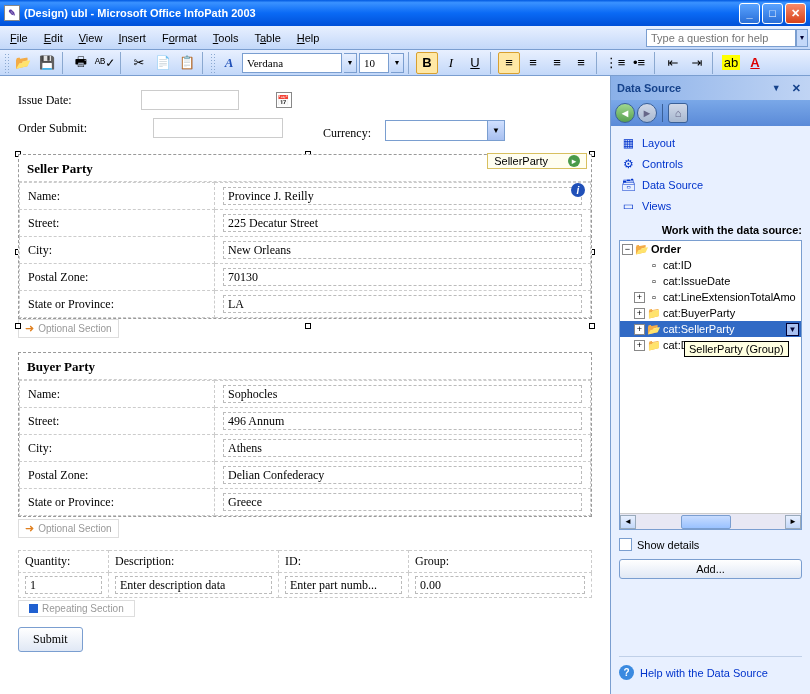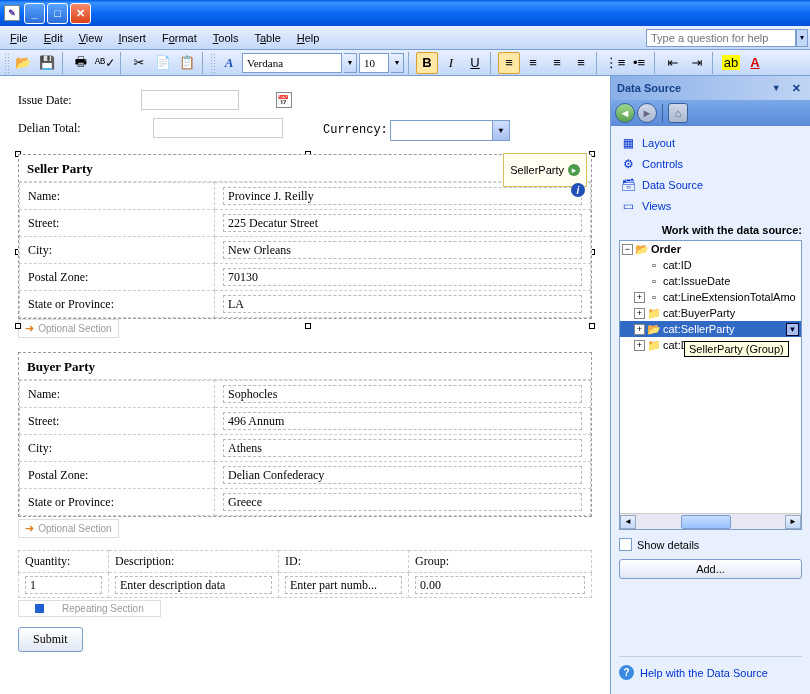--- a/index.html
+++ b/index.html
@@ -33,28 +33,28 @@
 .txtbox.sm { width: 98px; }
 .dateicon { width:16px;height:16px;background:#fff;border:1px solid #888;display:inline-flex;align-items:center;justify-content:center;font-size:10px;margin-left:2px;}
 .combo { width: 120px; height: 21px; border: 1px solid #7a9ed0; background: #fff; display: flex; }
 .combo-btn {width:17px;background:linear-gradient(to bottom,#d0e0ff,#a8c0f0);border-left:1px solid #7a9ed0;display:flex;align-items:center;justify-content:center;font-size:8px;}
 .section { border: 1px dashed #999; margin: 8px 0 2px 0; position:relative; background:#fff;}
 .section-header { font-family: Verdana; font-size: 13px; font-weight: bold; padding: 6px 8px 4px; border-bottom: 1px dashed #ccc; }
 .section-table { width: 100%; border-collapse: collapse; }
 .section-table td { border: 1px dashed #ccc; padding: 4px 8px; font-family: Verdana; font-size: 12px; height:25px;}
 .section-table td.label { width: 195px; }
 .field { height: 18px; border: 1px dashed #bbb; padding: 1px 4px; font-family: Verdana; font-size: 12px; width:100%;}
-.tag { position: absolute; top: -2px; right: 4px; background: #fffef0; border: 1px solid #d8c060; padding: 10px 6px; font-size: 11px; display:flex;align-items:center;gap:4px;}
+.tag { position: absolute; top: -2px; right: 4px; background: #fffef0; border: 1px solid #d8c060; padding: 1px 6px; font-size: 11px; display:flex;align-items:center;gap:20px;}
 .infoicon{position:absolute;top:28px;right:6px;width:14px;height:14px;background:#2050b8;color:#fff;border-radius:50%;display:flex;align-items:center;justify-content:center;font-size:10px;font-weight:bold;font-style:italic;}
 .handle { width: 6px; height: 6px; background: #fff; border: 1px solid #000; position: absolute; }
 .opt-section { font-size: 10px; color: #999; border: 1px solid #ddd; padding: 2px 6px; display: inline-flex; align-items:center; gap:4px; margin-bottom: 6px;}
 .opt-section .arr { color: #e08020; font-size:11px;}
 .rep-table { width: 100%; border: 1px dashed #999; border-collapse: collapse; }
 .rep-table td { border: 1px dashed #ccc; padding: 3px 6px; font-family: Verdana; font-size: 12px; height:21px;}
-.rep-section { font-size: 10px; color: #999; border: 1px solid #ddd; padding: 2px 16px; display: inline-flex; align-items:center; gap:18px; margin-top:2px;justify-content:flex-end;}
+.rep-section { font-size: 10px; color: #999; border: 1px solid #ddd; padding: 2px 10px; display: inline-flex; align-items:center; gap:4px; margin-top:2px;justify-content:flex-end;}
 .rep-section .sq { width:9px;height:9px;background:#2060d0;}
 .submit-btn { margin-top: 10px; padding: 4px 14px; border: 1px solid #7a9ed0; background: linear-gradient(to bottom,#fff,#e0e8f5); border-radius: 3px; font-family: Verdana; font-size: 12px; cursor:pointer;}
 .taskpane { width: 200px; background: linear-gradient(to bottom, #d0e0ff 0, #c3d8f9 30px, #e8f0ff 30px); border-left: 1px solid #7a9ed0; display:flex;flex-direction:column;}
 .tp-header { height: 24px; background: linear-gradient(to right,#8ab0e8,#c0d4f4); display: flex; align-items: center; padding: 0 6px; font-weight: bold; color:#15428b;}
 .tp-header .sp { flex:1;}
 .tp-header .x { font-weight:bold;cursor:default;padding:0 3px;}
 .tp-header .dd2{font-size:9px;margin-right:8px;}
 .tp-nav { height: 26px; display: flex; align-items: center; padding: 0 4px; gap: 2px; background:linear-gradient(to bottom,#7aa8e8,#5a8ad8);}
 .navbtn { width: 20px; height: 20px; border: 1px solid #3a6098; border-radius: 50%; background: linear-gradient(to bottom,#a0d890,#58a050); display:flex;align-items:center;justify-content:center;color:#fff;font-size:11px;font-weight:bold;}
 .navbtn.dim { background: linear-gradient(to bottom,#d0d8e8,#a8b8d0); color:#668;}
@@ -73,27 +73,28 @@
 .tree-tooltip{position:absolute;background:#ffffe1;border:1px solid #000;padding:1px 4px;font-size:11px;color:#000;}
 .hscroll{height:16px;background:#e8e8f4;border-top:1px solid #ccc;display:flex;align-items:center;}
 .hscroll .sbtn{width:16px;height:14px;background:linear-gradient(to bottom,#e8f0ff,#c3d8f9);border:1px solid #9ab;display:flex;align-items:center;justify-content:center;font-size:8px;}
 .hscroll .strack{flex:1;background:#e8e8f4;}
 .hscroll .sthumb{width:50px;height:14px;background:linear-gradient(to bottom,#c8dcff,#9ac2ff);border:1px solid #7a9ed0;margin-left:45px;border-radius:2px;}
 .chk { display: flex; align-items: center; gap: 5px; margin: 8px 0; font-size:11px;}
 .chk .box { width:13px;height:13px;border:1px solid #7a9ed0;background:#fff;}
 .addbtn { padding: 3px 0; border: 1px solid #7a9ed0; background: linear-gradient(to bottom,#fff,#e0e8f5); border-radius: 3px; font-size:11px; cursor:pointer; margin-bottom:8px;}
 .helplink { display:flex;align-items:center;gap:6px;color:#0033cc;padding:8px 0;font-size:11px;border-top:1px solid #c0d0e8;margin-top:auto;}
 .helplink .qico{width:15px;height:15px;border-radius:50%;background:#3a8ae0;color:#fff;display:flex;align-items:center;justify-content:center;font-size:10px;font-weight:bold;}
-.currency-row{display:flex;align-items:center;gap:2px;font-family:Liberation Mono, monospace;font-size:12px;}
+.currency-row{display:flex;align-items:flex-end;gap:14px;font-family:Liberation Serif, serif;font-size:12px;}
 </style>
 </head>
 <body>
 
 <div class="titlebar">
   <div class="icon">✎</div>
+  <div class="title">(Design) ubl - Microsoft Office InfoPath 2003</div>
   <div class="winbtns">
     <div class="winbtn">_</div>
     <div class="winbtn">□</div>
     <div class="winbtn close">✕</div>
   </div>
 </div>
 
 <div class="menubar">
   <div class="menu"><u>F</u>ile</div>
   <div class="menu"><u>E</u>dit</div>
@@ -152,21 +153,21 @@
 
 <div class="content">
   <div class="form-area">
     <div class="form-row">
       <label>Issue Date:</label>
       <div class="txtbox sm"></div>
       <span class="dateicon">📅</span>
     </div>
     <div style="display:flex;align-items:center;gap:40px">
       <div class="form-row">
-        <label class="wide">Delian Total:</label>
+        <label class="wide">Order Submit:</label>
         <div class="txtbox" style="width:130px"></div>
       </div>
       <div class="currency-row">
         <label>Currency:</label>
         <div class="combo">
             <div style="flex:1"></div>
             <div class="combo-btn">▼</div>
           </div>
       </div>
     </div>

